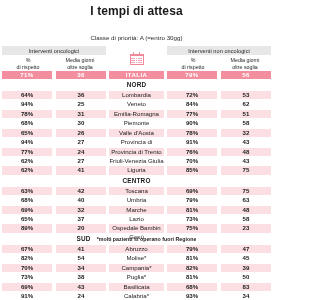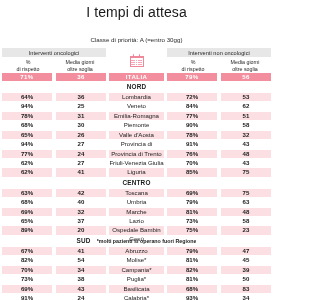--- a/index.html
+++ b/index.html
@@ -19,22 +19,22 @@
     position: relative;
     width: 273px;
     height: 300px;
     box-sizing: border-box;
     padding: 0;
   }
 
   
   .title {
     text-align: center;
-    font-size: 14px;
-    font-weight: normal;
+    font-size: 12px;
+    font-weight: bold;
     letter-spacing: 0.1px;
     margin: 4px 0 16px 0;
     color: #1a1a1a;
   }
   .subtitle {
     text-align: center;
     font-size: 6.2px;
     margin: 1.5px 0 0 0;
     color: #2b2b2b;
   }

